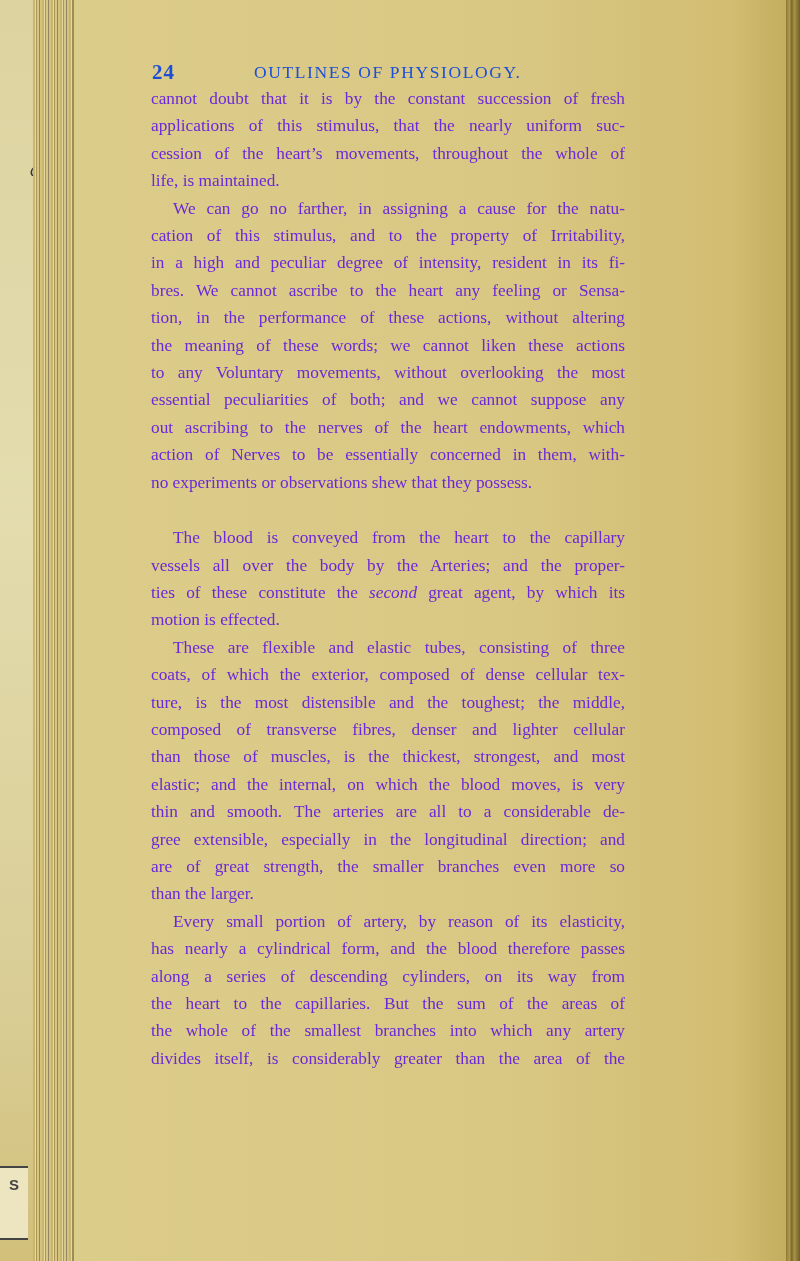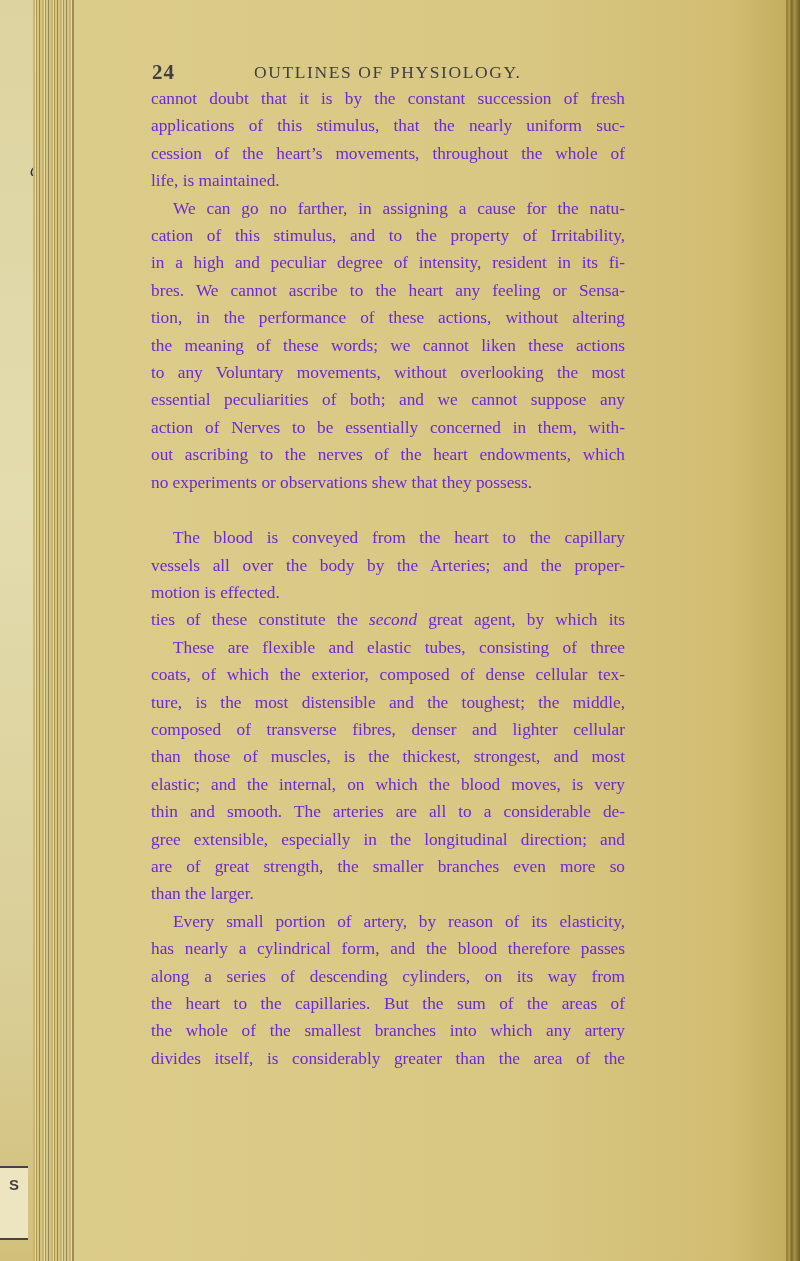--- a/index.html
+++ b/index.html
@@ -39,21 +39,21 @@
   .page {
     position: absolute; left: 74px; top: 0; width: 712px; height: 1261px;
     background: linear-gradient(90deg, #dccc8a 0%, #d9c884 60%, #d2bd72 92%, #c3ad5e 100%);
   }
   .right-edge {
     position: absolute; left: 786px; top: 0; width: 14px; height: 1261px;
     background: linear-gradient(90deg, #8e7b35 0%, #b09a4e 25%, #7d6b2c 40%, #a89248 60%, #6e5f28 100%);
   }
   .running-head {
     position: absolute; top: 60px; left: 152px; width: 560px; height: 28px;
-    color: #404040;
+    color: #1d4ed8;
   }
   .page-number {
     position: absolute; left: 0; top: 0; font-size: 21px; font-weight: bold; letter-spacing: 1px;
   }
   .page-header-title {
     position: absolute; left: 102px; top: 2px; font-size: 17.5px; letter-spacing: 1.6px;
   }
   .body-text {
     position: absolute; left: 151px; top: 85px; width: 474px;
     color: #6d28d9; font-size: 17.3px; line-height: 27.4px;
@@ -94,30 +94,30 @@
     </div>
     <div>
       <span class="line indent">We can go no farther, in assigning a cause for the natu-</span>
       <span class="line">cation of this stimulus, and to the property of Irritability,</span>
       <span class="line">in a high and peculiar degree of intensity, resident in its fi-</span>
       <span class="line">bres.  We cannot ascribe to the heart any feeling or Sensa-</span>
       <span class="line">tion, in the performance of these actions, without altering</span>
       <span class="line">the meaning of these words; we cannot liken these actions</span>
       <span class="line">to any Voluntary movements, without overlooking the most</span>
       <span class="line">essential peculiarities of both; and we cannot suppose any</span>
+      <span class="line">out ascribing to the nerves of the heart endowments, which</span>
       <span class="line">action of Nerves to be essentially concerned in them, with-</span>
-      <span class="line">out ascribing to the nerves of the heart endowments, which</span>
       <span class="line last">no experiments or observations shew that they possess.</span>
     </div>
     <div class="gap"></div>
     <div>
       <span class="line indent">The blood is conveyed from the heart to the capillary</span>
       <span class="line">vessels all over the body by the Arteries; and the proper-</span>
+      <span class="line">ties of these constitute the <span class="em">second</span> great agent, by which its</span>
       <span class="line last">motion is effected.</span>
-      <span class="line">ties of these constitute the <span class="em">second</span> great agent, by which its</span>
     </div>
     <div>
       <span class="line indent">These are flexible and elastic tubes, consisting of three</span>
       <span class="line">coats, of which the exterior, composed of dense cellular tex-</span>
       <span class="line">ture, is the most distensible and the toughest; the middle,</span>
       <span class="line">composed of transverse fibres, denser and lighter cellular</span>
       <span class="line">than those of muscles, is the thickest, strongest, and most</span>
       <span class="line">elastic; and the internal, on which the blood moves, is very</span>
       <span class="line">thin and smooth.  The arteries are all to a considerable de-</span>
       <span class="line">gree extensible, especially in the longitudinal direction; and</span>

